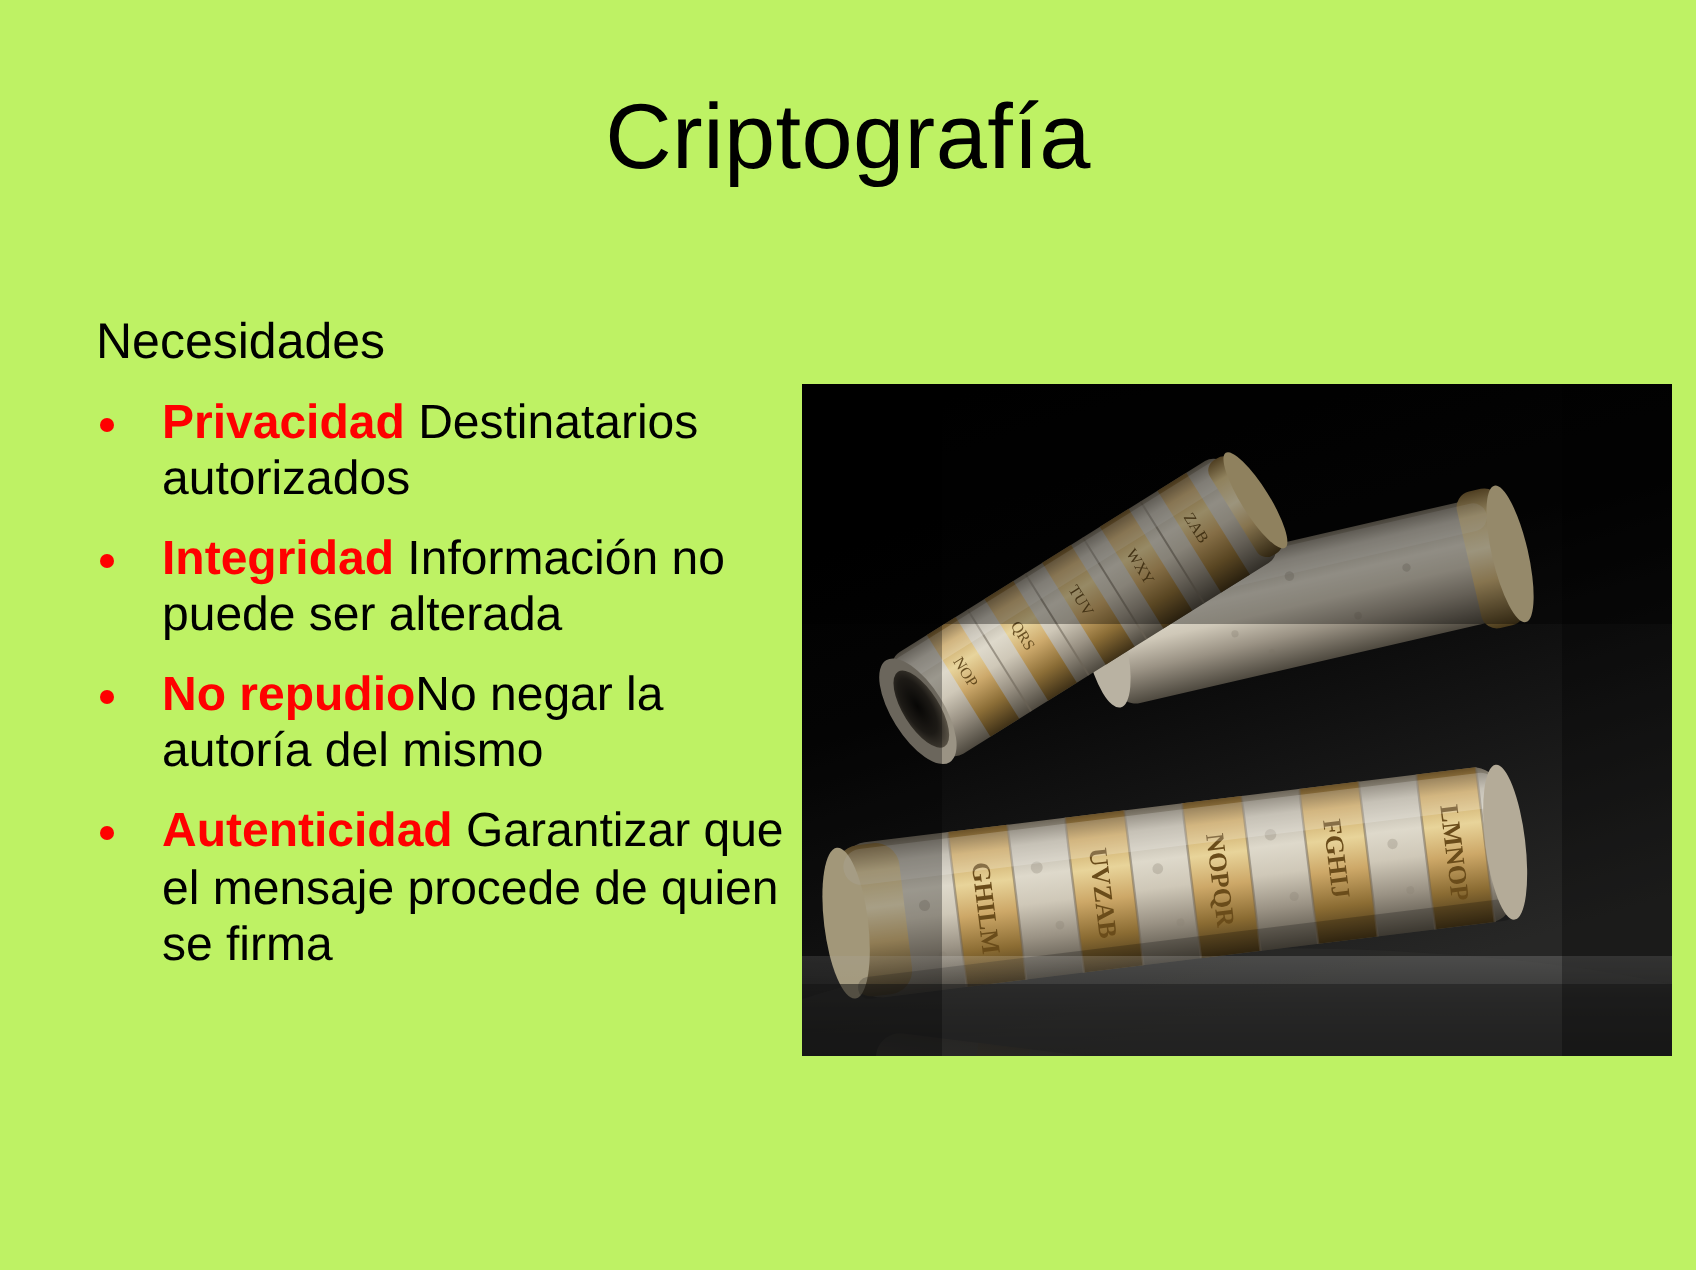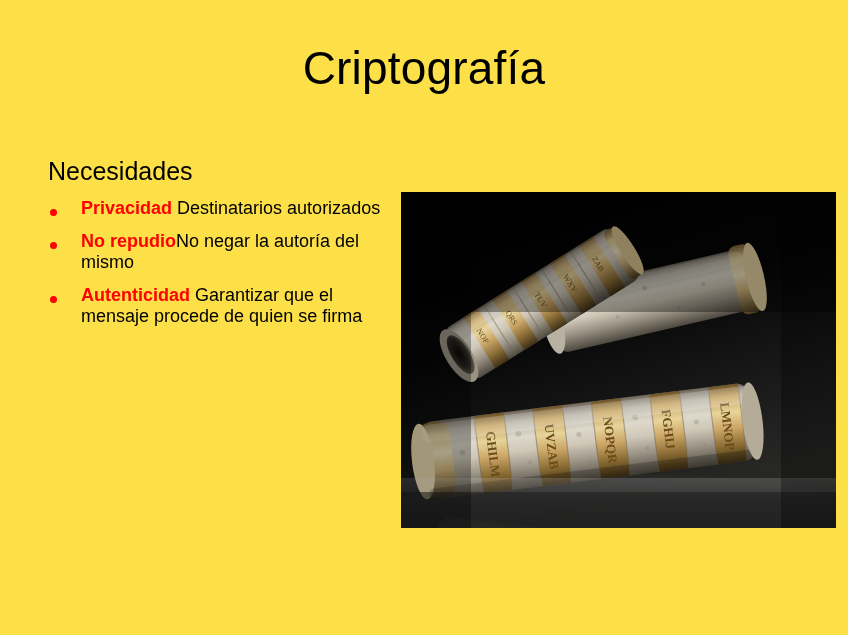--- a/index.html
+++ b/index.html
@@ -12,21 +12,21 @@
     height: 635px;
     position: relative;
     overflow: hidden;
     font-family: "Liberation Sans", sans-serif;
     -webkit-font-smoothing: antialiased;
   }
 
   .slide {
     position: absolute;
     inset: 0;
-    background: #fde047;
+    background: #bef264;
   }
 
   
   .slide-title {
     position: absolute;
     left: 0;
     top: 44px;
     width: 848px;
     text-align: center;
     font-size: 46px;
@@ -56,21 +56,21 @@
 
   ul.bullets {
     list-style: none;
     margin: 0;
     padding: 0;
   }
 
   ul.bullets > li {
     position: relative;
     padding-left: 33px;
-    font-size: 18px;
+    font-size: 24px;
     line-height: 1.17;
     color: #000000;
     margin: 12px 0 1px 0;
   }
 
   ul.bullets > li .bullet-dot {
     position: absolute;
     left: 2px;
     top: 11px;
     width: 7px;
@@ -116,20 +116,23 @@
   <div class="body-block">
 
     <p class="intro-line">Necesidades</p>
 
     <ul class="bullets">
 
       <li>
         <span class="bullet-dot"></span><span class="kw">Privacidad</span><span class="rest"> Destinatarios autorizados</span>
       </li>
 
+      <li>
+        <span class="bullet-dot"></span><span class="kw">Integridad</span><span class="rest"> Información no puede ser alterada</span>
+      </li>
 
       <li>
         <span class="bullet-dot"></span><span class="kw">No repudio</span><span class="rest">No negar la autoría del mismo</span>
       </li>
 
       <li>
         <span class="bullet-dot"></span><span class="kw">Autenticidad</span><span class="rest"> Garantizar que el mensaje procede de quien se firma</span>
       </li>
 
     </ul>

